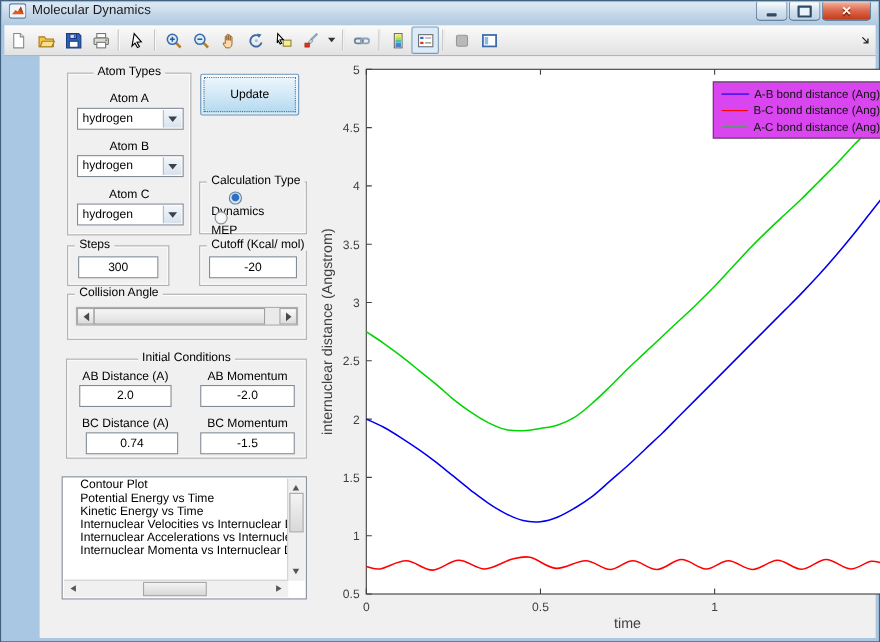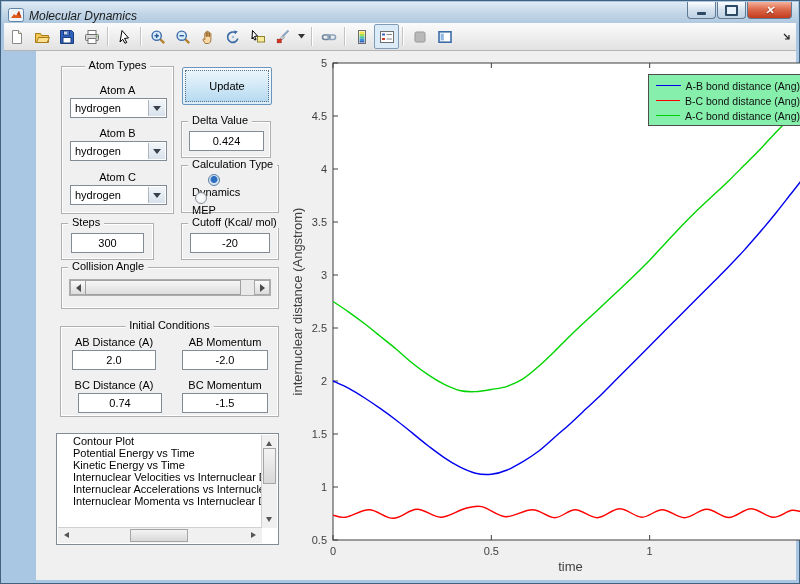--- a/index.html
+++ b/index.html
@@ -1,20 +1,20 @@
 <!DOCTYPE html>
 <html><head>
 <meta charset="utf-8">
 <style>
   html,body{margin:0;padding:0;}
   body{width:800px;height:584px;overflow:hidden;font-family:"Liberation Sans",sans-serif;-webkit-font-smoothing:antialiased;}
   .window{position:absolute;inset:0;background:#a9c7e2;border:1px solid #41627e;box-sizing:border-box;}
   
   .titlebar{position:absolute;top:1px;left:1px;right:1px;height:21px;
-    background:linear-gradient(#dfeaf4,#c2d6e8 55%,#b0c9df);display:flex;align-items:flex-end;font-style:italic;}
+    background:linear-gradient(#dfeaf4,#c2d6e8 55%,#b0c9df);display:flex;align-items:flex-start;}
   .app-icon{width:16px;height:16px;margin:0 5px 0 6px;display:inline-block;}
   .title{font-size:12px;color:#1a1a1a;}
   .winbtns{position:absolute;right:6px;top:0;display:flex;}
   .wb{height:17px;border:1px solid #5e7a94;border-top:none;border-radius:0 0 4px 4px;
       display:flex;align-items:center;justify-content:center;margin-left:1px;box-sizing:border-box;}
   .wb.min,.wb.max{width:29px;background:linear-gradient(#fbfdfe,#d3e1ee 50%,#bfd2e4);}
   .wb.close{width:45px;background:linear-gradient(#f5b09a,#dd6b4d 45%,#c23a1c);}
   .glyph-min{width:9px;height:3px;background:#2e4a64;border-radius:1px;margin-top:6px;}
   .glyph-max{width:9px;height:7px;border:2px solid #2e4a64;border-radius:1px;background:#e8f2fa;}
   .glyph-x{color:#fff;font-size:11px;font-weight:bold;text-shadow:0 1px 1px #7a2410;}
@@ -63,21 +63,21 @@
   
   .listbox{position:absolute;background:#fff;border:1px solid #838b95;box-sizing:border-box;}
   .lb-items{position:absolute;left:1px;top:1px;right:16px;bottom:16px;overflow:hidden;padding-left:13px;}
   .lb-item{font-size:11px;line-height:12px;height:12px;white-space:nowrap;overflow:hidden;padding-left:2px;color:#000;}
   .lb-item.sel{background:#bdbdbd;}
   .sbar-v{position:absolute;top:1px;right:1px;bottom:16px;width:15px;background:#f0f0f0;border-left:1px solid #d0d0d0;}
   .sbar-h{position:absolute;left:1px;right:16px;bottom:1px;height:15px;background:#f0f0f0;border-top:1px solid #d0d0d0;}
   .sb-thumb{position:absolute;background:linear-gradient(#f4f4f4,#d8d8d8);border:1px solid #a6a6a6;box-sizing:border-box;}
   .sb-arr{position:absolute;width:0;height:0;}
   
-  #legend{position:absolute;left:612px;top:23px;width:153px;background:#86efac;border:1px solid #4d4d4d;padding:3px 0 2px;box-sizing:border-box;}
+  #legend{position:absolute;left:612px;top:23px;width:153px;background:#d946ef;border:1px solid #4d4d4d;padding:3px 0 2px;box-sizing:border-box;}
   .lg-row{display:flex;align-items:center;height:15px;}
   .lg-line{width:27px;height:0;border-top:1.6px solid;margin:0 5px 0 7px;}
   .lg-txt{font-size:10.5px;color:#111;white-space:nowrap;}
   svg text{font-family:"Liberation Sans",sans-serif;}
 </style>
 </head>
 <body>
 
 <div class="window">
 
@@ -249,24 +249,20 @@
         <span class="combo-text">hydrogen</span>
         <span class="combo-btn"></span>
       </div>
     </div>
 
     <div class="btn-update" style="left:146px;top:16px;width:88px;height:36px;">
       <span class="focus"></span>
       <span>Update</span>
     </div>
 
-    <div class="mpanel" style="left:145px;top:70px;width:90px;height:37px;">
-      <span class="ptitle left">Delta Value</span>
-      <input class="medit" style="left: 7px; top: 9px; width: 75px; height: 20px;" value="0.424">
-    </div>
 
     <div class="mpanel" style="left:145px;top:114px;width:98px;height:48px;">
       <span class="ptitle left">Calculation Type</span>
       <div class="radio-row" style="left:10px;top:8px;flex-direction:column;">
         <span class="radio checked"></span>
         <span>Dynamics</span>
       </div>
       <div class="radio-row" style="left:10px;top:26px;flex-direction:column;">
         <span class="radio"></span>
         <span>MEP</span>

